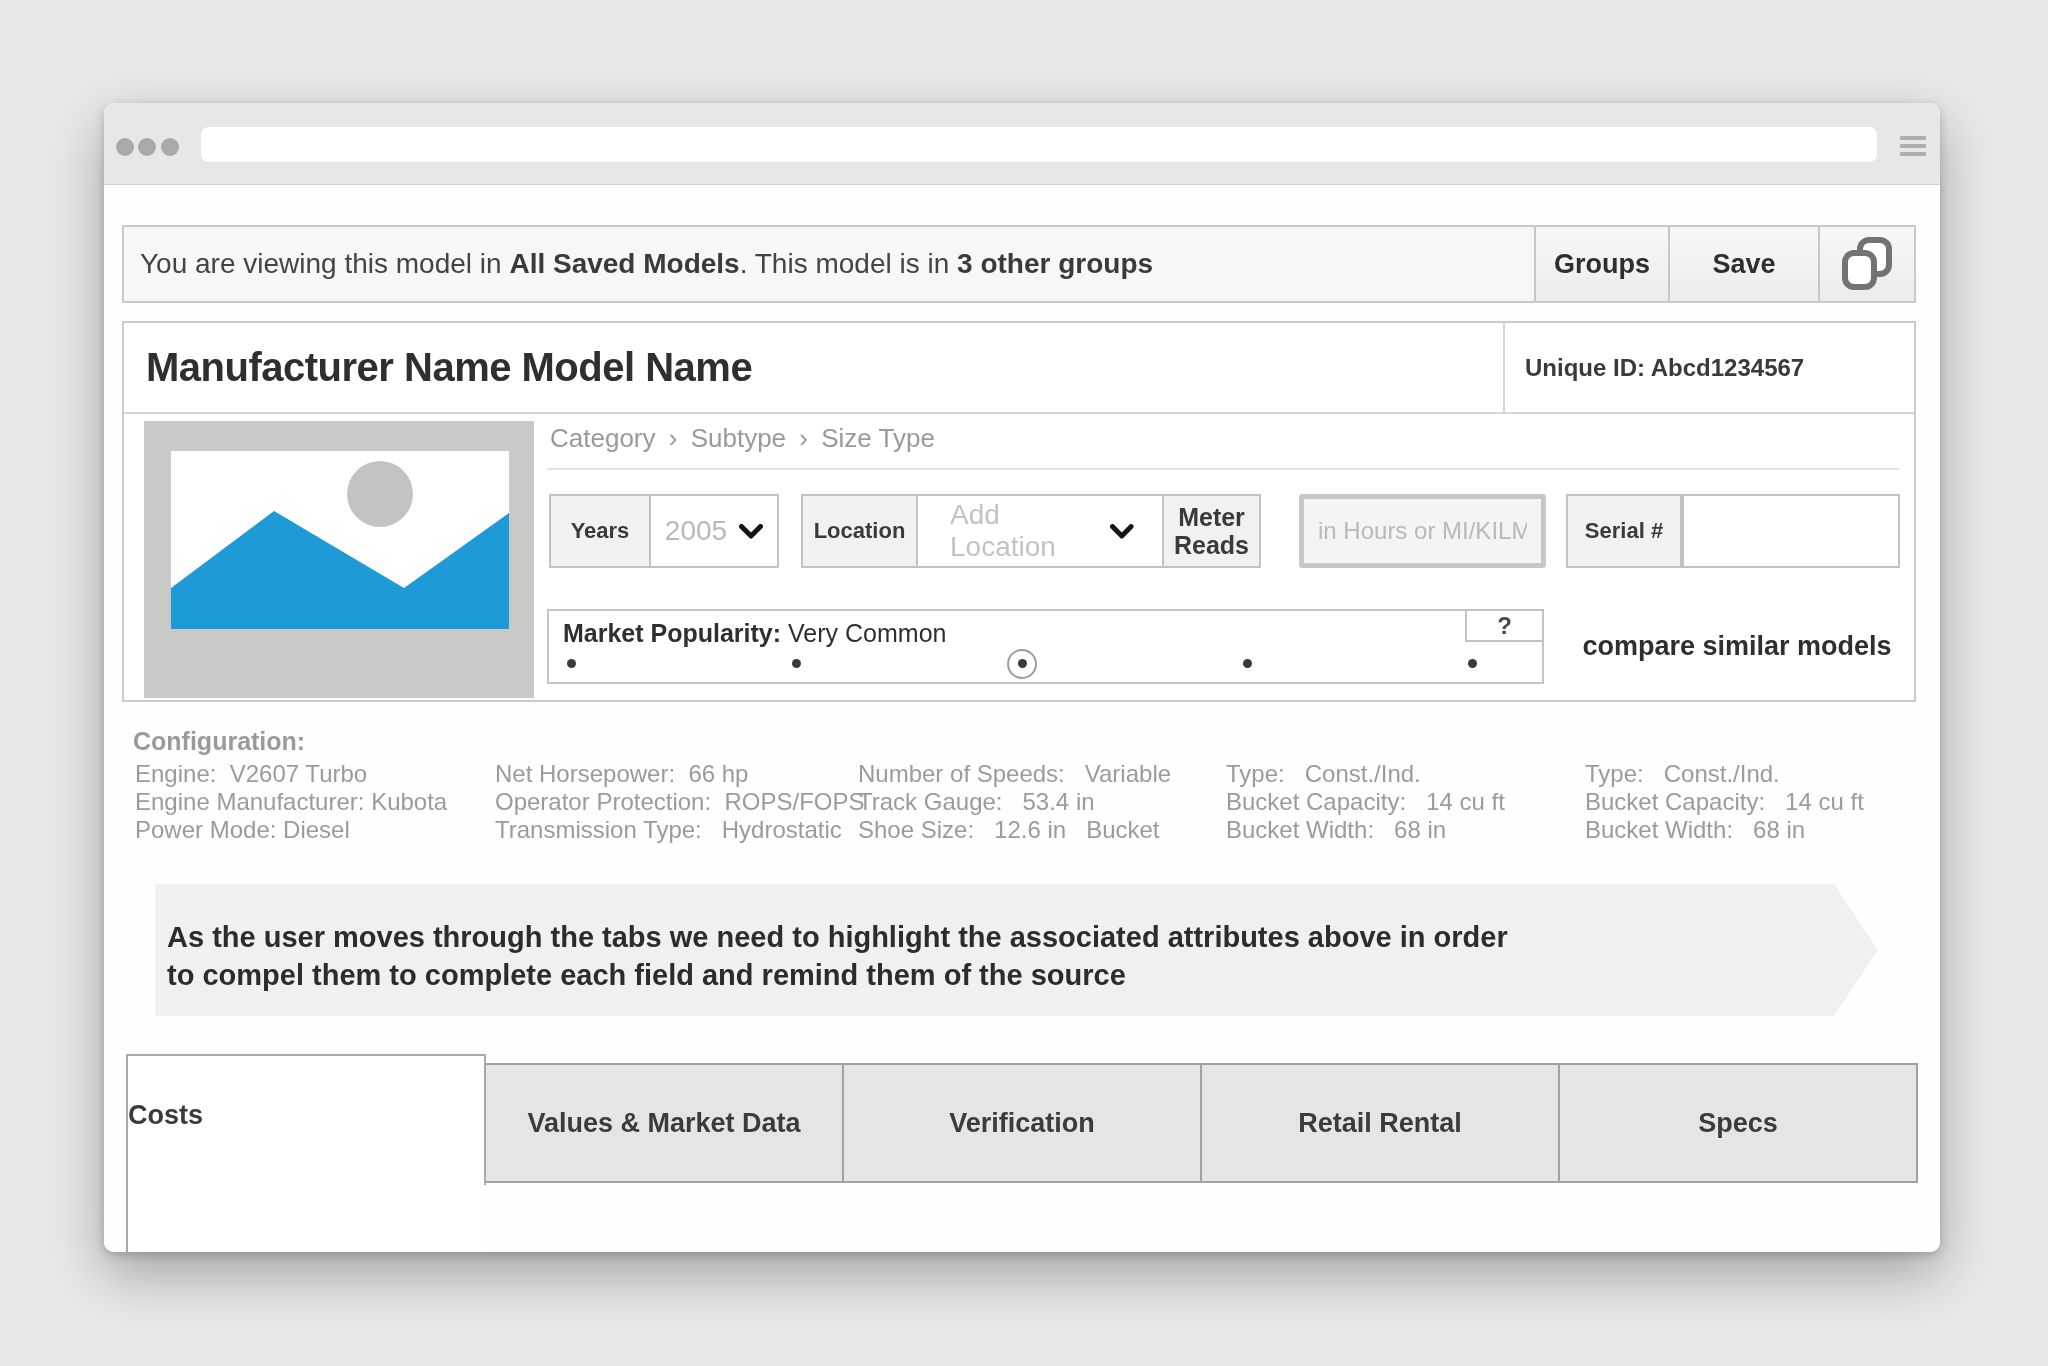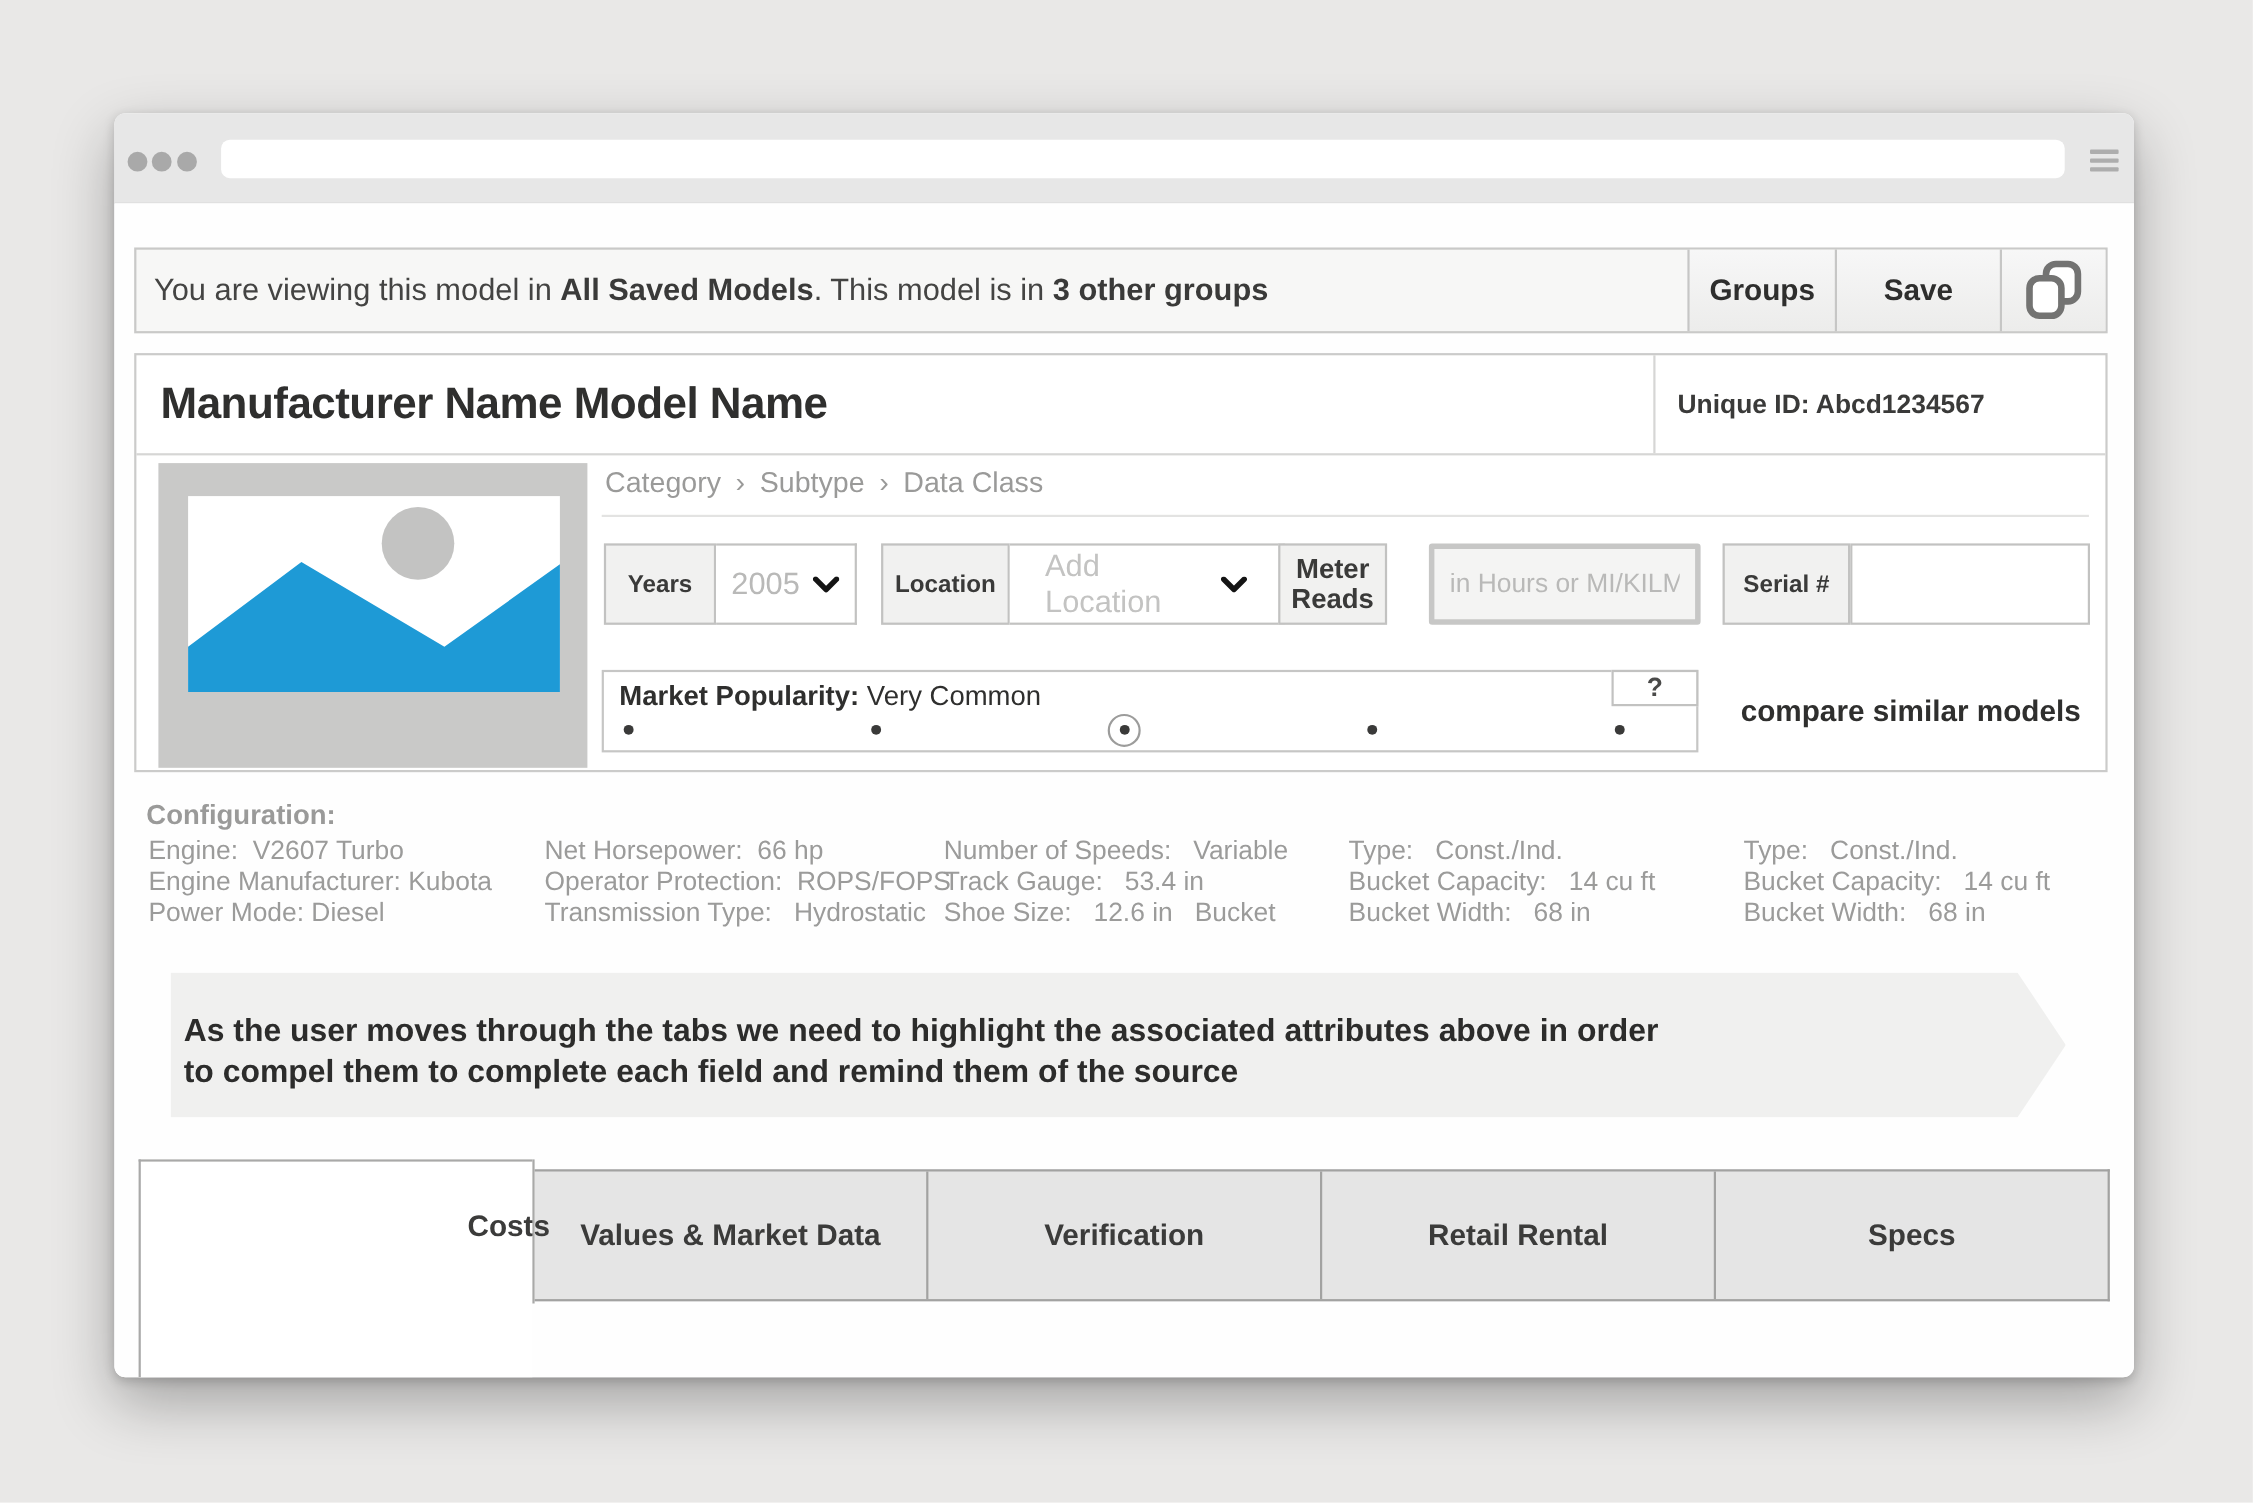--- a/index.html
+++ b/index.html
@@ -98,21 +98,21 @@
   
   .note { position:absolute; left:51px; top:699px; width:1723px; height:132px; background:#f0f0ef;
           clip-path:polygon(0 0, calc(100% - 44px) 0, 100% 50%, calc(100% - 44px) 100%, 0 100%); }
   .note-text { position:absolute; left:12px; top:34px; width:1370px;
                font-size:29px; font-weight:bold; color:#2c2c2b; line-height:38px; }
 
   
   .tab-active { position:absolute; left:22px; top:869px; width:358px; height:198px;
                 background:#fff; border-top:2px solid #a9a9a8; border-left:2px solid #a9a9a8; z-index:2; }
   .tab-active-rb { position:absolute; left:380px; top:869px; width:2px; height:131px; background:#a9a9a8; z-index:3; }
-  .tab-active-label { position:absolute; left:16px; top:44px; width:100%; text-align:right;
+  .tab-active-label { position:absolute; left:0; top:44px; width:100%; text-align:left;
                       font-size:27px; font-weight:bold; color:#3b3b3a; }
   .tab-row { position:absolute; left:382px; top:878px; width:1432px; height:120px; display:flex;
              background:#e5e5e5; border-top:2px solid #a2a2a1; border-right:2px solid #a2a2a1;
              border-bottom:2px solid #a2a2a1; z-index:1; }
   .tab { flex:1; display:flex; align-items:center; justify-content:center;
          font-size:27px; font-weight:bold; color:#3b3b3a; border-left:2px solid #a2a2a1; cursor:pointer; }
   .tab:first-child { border-left:none; }
 
   .icon-svg { display:block; }
 </style>
@@ -160,21 +160,21 @@
             <polygon points="0,137 103,60 233,137 338,62 338,178 0,178" fill="#1e9ad6"></polygon>
           </svg>
         </div>
       </div>
 
       <div class="crumbs">
         <span>Category</span>
         <span>›</span>
         <span>Subtype</span>
         <span>›</span>
-        <span>Data Class</span>
+        <span>Size Type</span>
       </div>
       <div class="crumb-rule"></div>
 
       <div class="fld-label lbl-years">Years</div>
       <div class="fld-value val-years">
         <span class="sel-text">2005</span>
         <svg class="icon-svg" width="24" height="15" viewBox="0 0 24 15">
           <polyline points="2.5,2.5 12,12 21.5,2.5" fill="none" stroke="#141414" stroke-width="5" stroke-linecap="round" stroke-linejoin="round"></polyline>
         </svg>
       </div>

